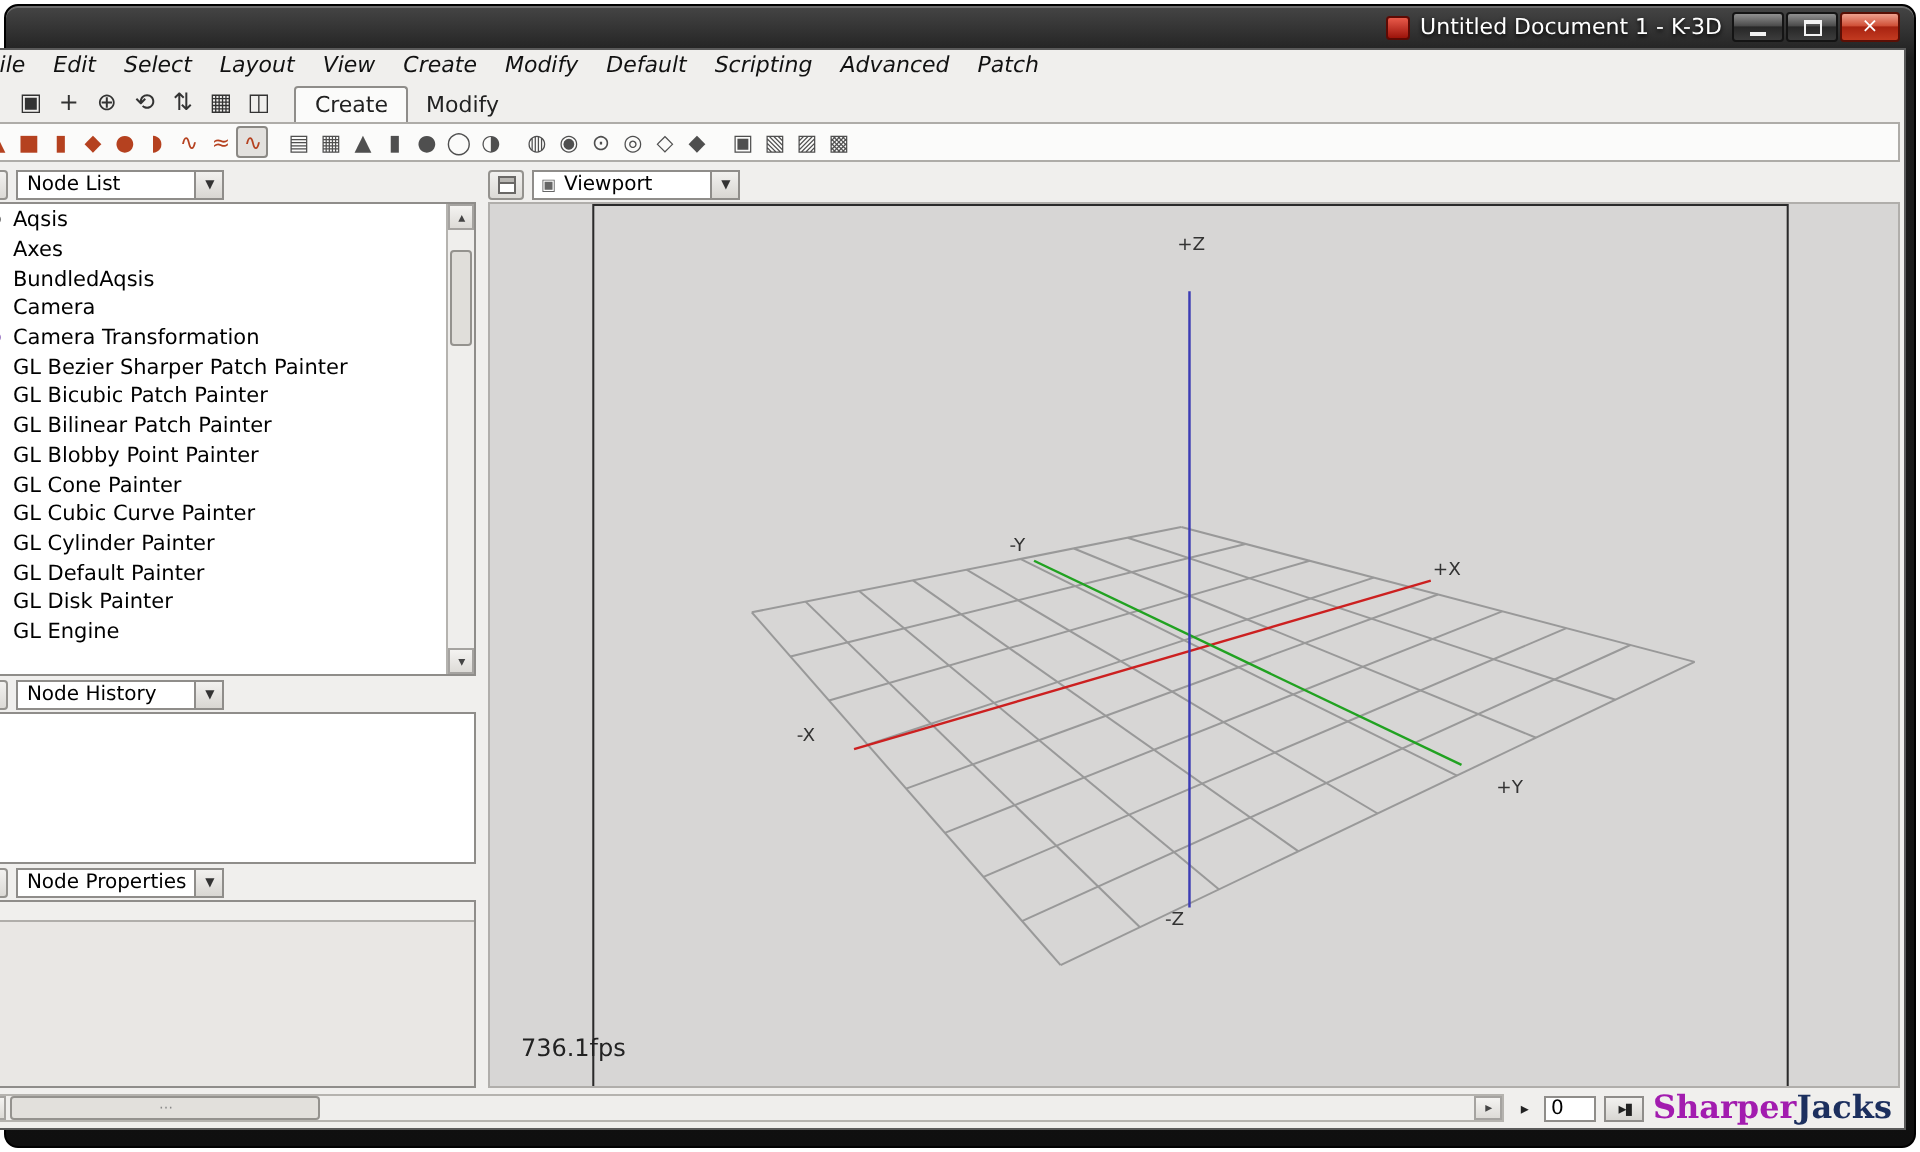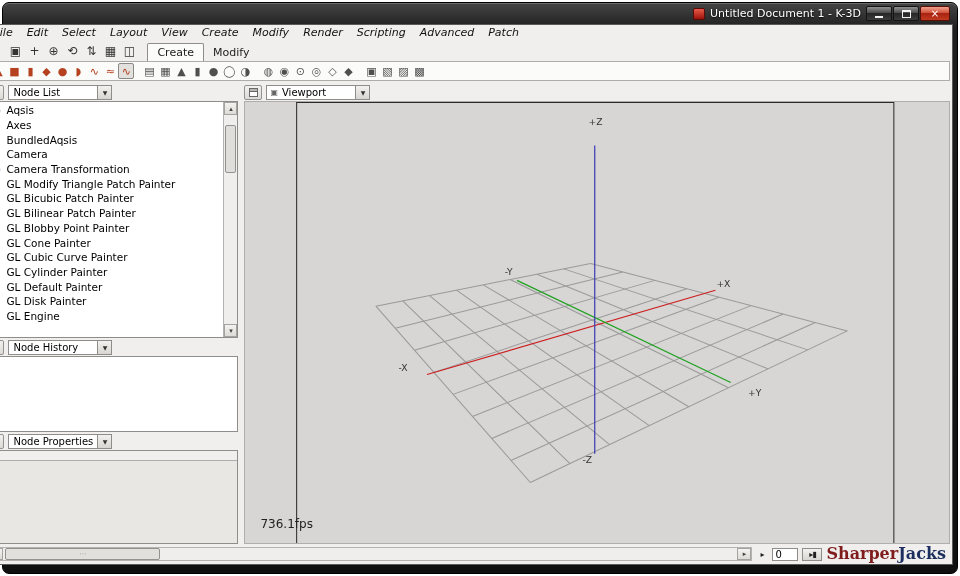--- a/index.html
+++ b/index.html
@@ -81,21 +81,21 @@
   .hbtn { width: 14px; height: 12px; display: flex; align-items: center; justify-content: center; font-size: 7px; color: #444;
           background: linear-gradient(#f4f3f1,#dddbd7); border: 1px solid #a5a3a0; flex: none; }
   .htrack { flex: 1; position: relative; }
   .hthumb { position: absolute; left: 2px; top: 0; bottom: 0; width: 155px; background: #e2e0dc; border: 1px solid #94928e;
             border-radius: 2px; display: flex; align-items: center; justify-content: center; font-size: 7px; color: #888; }
   .tl-btn { width: 12px; height: 13px; display: flex; align-items: center; justify-content: center; font-size: 8px; color: #222; }
   .tl-input { width: 26px; height: 13px; border: 1px solid #8f8d8a; font-size: 10px; padding: 0 2px; font-family: inherit; }
   .tl-end { width: 20px; height: 13px; border: 1px solid #8f8d8a; background: linear-gradient(#f2f1ef,#d8d6d2); font-size: 8px;
             display: flex; align-items: center; justify-content: center; letter-spacing: -1px; color: #222; }
   .logo { margin-left: auto; font-family: "DejaVu Serif", "Liberation Serif", serif; font-weight: 700; font-size: 16px; line-height: 1; padding-right: 2px; }
-  .logo .w1 { color: #7f1d1d; }
+  .logo .w1 { color: #a21caf; }
   .logo .w2 { color: #1c2f5e; }
 </style>
 </head>
 <body>
 
 <div class="frame">
 
   <div class="titlebar">
     <span class="app-icon"></span>
     <span class="title-text">Untitled Document 1 - K-3D</span>
@@ -116,21 +116,21 @@
 
     <nav class="menubar">
 
     <span class="mitem">File</span>
         <span class="mitem">Edit</span>
         <span class="mitem">Select</span>
         <span class="mitem">Layout</span>
         <span class="mitem">View</span>
         <span class="mitem">Create</span>
         <span class="mitem">Modify</span>
-        <span class="mitem">Render</span>
+        <span class="mitem">Default</span>
         <span class="mitem">Scripting</span>
         <span class="mitem">Advanced</span>
         <span class="mitem">Patch</span>
       </nav>
 
     <div class="toolbar1">
       <span class="t1icons">
 
       <span class="t1icon">↖</span>
           <span class="t1icon">▣</span>
@@ -217,21 +217,21 @@
                 <span class="nlabel">Camera</span>
               </div>
 
               <div class="nrow">
                 <span class="nicon ic-purple">●</span>
                 <span class="nlabel">Camera Transformation</span>
               </div>
 
               <div class="nrow">
                 <span class="nicon ic-none"></span>
-                <span class="nlabel">GL Modify Triangle Patch Painter</span>
+                <span class="nlabel">GL Bezier Sharper Patch Painter</span>
               </div>
 
               <div class="nrow">
                 <span class="nicon ic-none"></span>
                 <span class="nlabel">GL Bicubic Patch Painter</span>
               </div>
 
               <div class="nrow">
                 <span class="nicon ic-none"></span>
                 <span class="nlabel">GL Bilinear Patch Painter</span>

